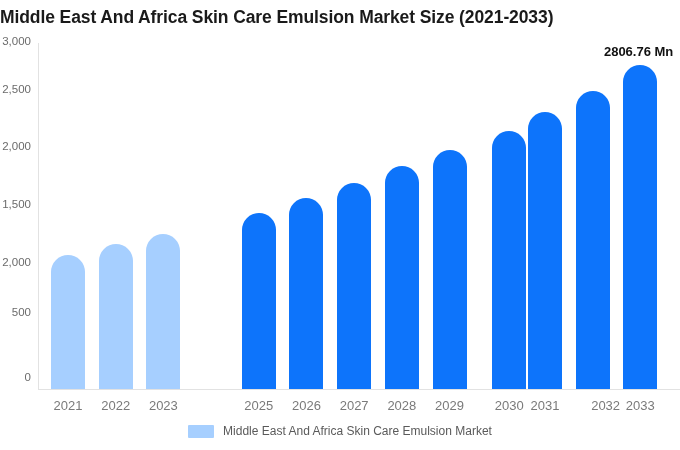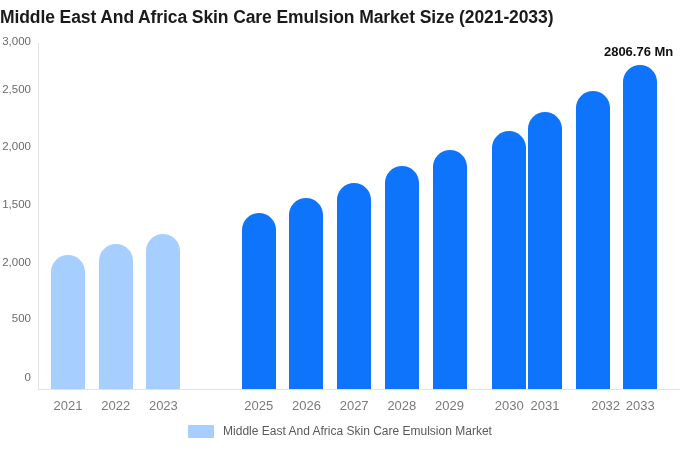--- a/index.html
+++ b/index.html
@@ -140,21 +140,21 @@
 <div id="chart-root">
 
   <div id="chart-title">Middle East And Africa Skin Care Emulsion Market Size (2021-2033)</div>
 
   <div id="y-axis-line"></div>
   <div id="x-axis-line"></div>
 
   <div id="plot-area">
 
   <div class="y-tick" style="bottom: 0px;">0</div>
-      <div class="y-tick" style="bottom: 59px; margin-left: 34px;">500</div>
+      <div class="y-tick" style="bottom: 65px; margin-left: 34px;">500</div>
       <div class="y-tick" style="bottom: 115.333px;">2,000</div>
       <div class="y-tick" style="bottom: 173px;">1,500</div>
       <div class="y-tick" style="bottom: 230.667px;">2,000</div>
       <div class="y-tick" style="bottom: 288.333px;">2,500</div>
       <div class="y-tick" style="bottom: 336px;">3,000</div>
       <div class="bar-slot" style="left: 13px; height: 134.363px;">
         <div class="bar" style="height: 134.363px; background: rgb(166, 207, 255);"></div>
         <div class="x-tick">2021</div>
       </div>
       <div class="bar-slot" style="left: 60.6923px; height: 144.743px;">

